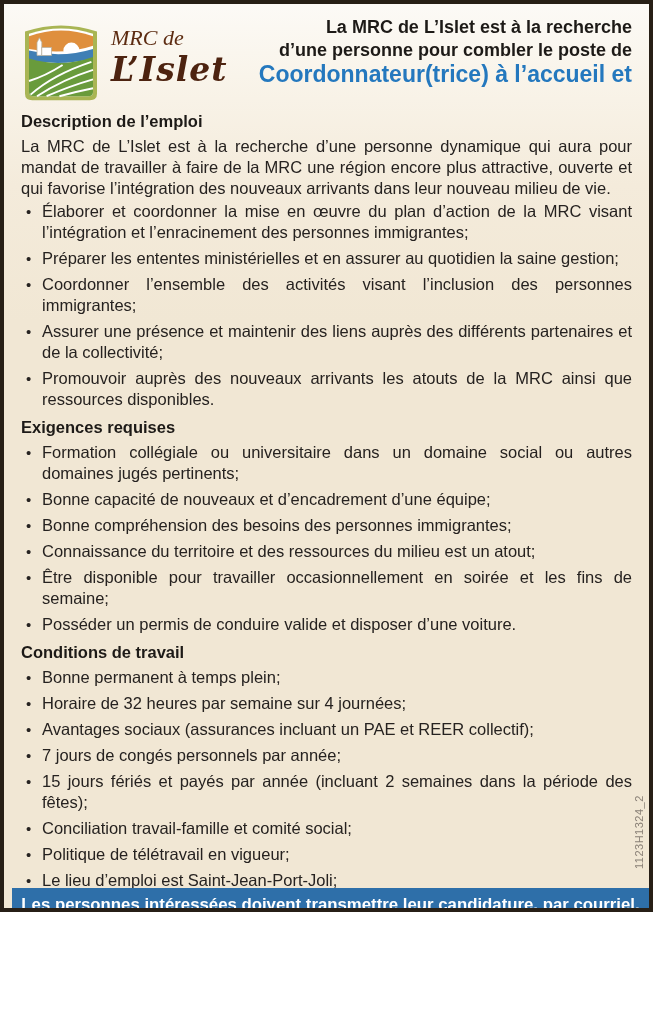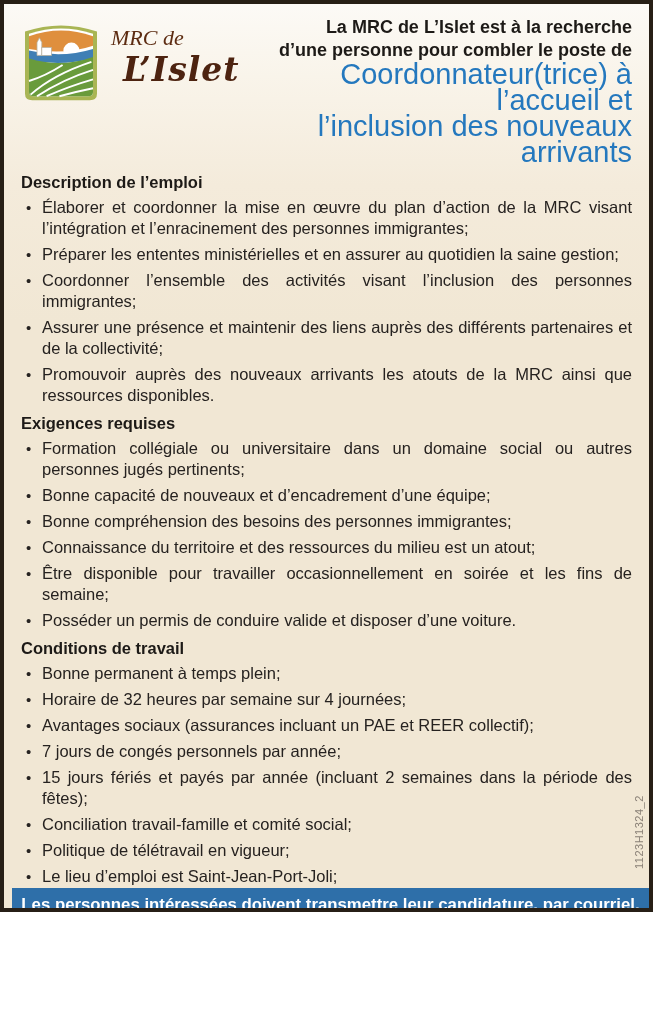--- a/index.html
+++ b/index.html
@@ -14,24 +14,24 @@
     overflow:hidden;
   }
   .content { padding:10px 17px 0 17px; }
 
   
   .header { display:flex; align-items:flex-start; }
   .logo-wrap { width:218px; display:flex; gap:10px; padding-top:4px; flex-shrink:0; }
   .crest { width:80px; height:86px; flex-shrink:0; }
   .logo-text { padding-top:8px; }
   .logo-prefix { font-family:"Liberation Serif", serif; font-style:italic; font-size:22px; color:#5d2c12; line-height:24px; }
-  .logo-name { font-family:"DejaVu Serif", serif; font-style:italic; font-weight:bold; font-size:33px; color:#4d2310; line-height:36px; margin-top:2px; letter-spacing:1px;margin-left:12px; }
+  .logo-name { font-family:"DejaVu Serif", serif; font-style:italic; font-weight:bold; font-size:33px; color:#4d2310; line-height:36px; margin-top:2px; letter-spacing:1px; }
   .title-block { flex:1; text-align:right; padding-top:2px; }
   .intro-line { font-weight:bold; font-size:18px; line-height:22.5px; color:#1d1a17; }
-  .title-line { font-weight:normal; font-size:29px; line-height:26px; color:#2478be; }
+  .title-line { font-weight:bold; font-size:23px; line-height:26px; color:#2478be; }
 
   
   .sec-heading { font-weight:bold; font-size:16.5px; line-height:21px; margin:7px 0 4px 0; color:#1d1a17; }
   .para { font-size:16.5px; line-height:21px; text-align:justify; margin:0 0 2px 0; }
   ul.bullets { margin:2px 0 2px 0; padding:0; list-style:none; }
   ul.bullets li {
     position:relative; padding-left:21px; margin-bottom:5px;
     font-size:16.5px; line-height:21px; text-align:justify;
   }
   ul.bullets li::before {
@@ -94,37 +94,37 @@
         </svg>
         <div class="logo-text">
           <div class="logo-prefix">MRC de</div>
           <div class="logo-name">L’Islet</div>
         </div>
       </div>
       <div class="title-block">
         <div class="intro-line">La MRC de L’Islet est à la recherche</div>
         <div class="intro-line">d’une personne pour combler le poste de</div>
         <div class="title-line">Coordonnateur(trice) à l’accueil et</div>
-        <div class="title-line">l’inclusion des nouveaux arrivants</div>
       </div>
     </div>
 
     <div class="sec-heading">Description de l’emploi</div>
+    <p class="para">La MRC de L’Islet est à la recherche d’une personne dynamique qui aura pour mandat de travailler à faire de la MRC une région encore plus attractive, ouverte et qui favorise l’intégration des nouveaux arrivants dans leur nouveau milieu de vie.</p>
 
     <ul class="bullets">
       <li>Élaborer et coordonner la mise en œuvre du plan d’action de la MRC visant l’intégration et l’enracinement des personnes immigrantes;</li>
       <li>Préparer les ententes ministérielles et en assurer au quotidien la saine gestion;</li>
       <li>Coordonner l’ensemble des activités visant l’inclusion des personnes immigrantes;</li>
       <li>Assurer une présence et maintenir des liens auprès des différents partenaires et de la collectivité;</li>
       <li>Promouvoir auprès des nouveaux arrivants les atouts de la MRC ainsi que ressources disponibles.</li>
     </ul>
 
     <div class="sec-heading">Exigences requises</div>
     <ul class="bullets">
-      <li>Formation collégiale ou universitaire dans un domaine social ou autres personnes jugés pertinents;</li>
+      <li>Formation collégiale ou universitaire dans un domaine social ou autres domaines jugés pertinents;</li>
       <li>Bonne capacité de nouveaux et d’encadrement d’une équipe;</li>
       <li>Bonne compréhension des besoins des personnes immigrantes;</li>
       <li>Connaissance du territoire et des ressources du milieu est un atout;</li>
       <li>Être disponible pour travailler occasionnellement en soirée et les fins de semaine;</li>
       <li>Posséder un permis de conduire valide et disposer d’une voiture.</li>
     </ul>
 
     <div class="sec-heading">Conditions de travail</div>
     <ul class="bullets">
       <li>Bonne permanent à temps plein;</li>

